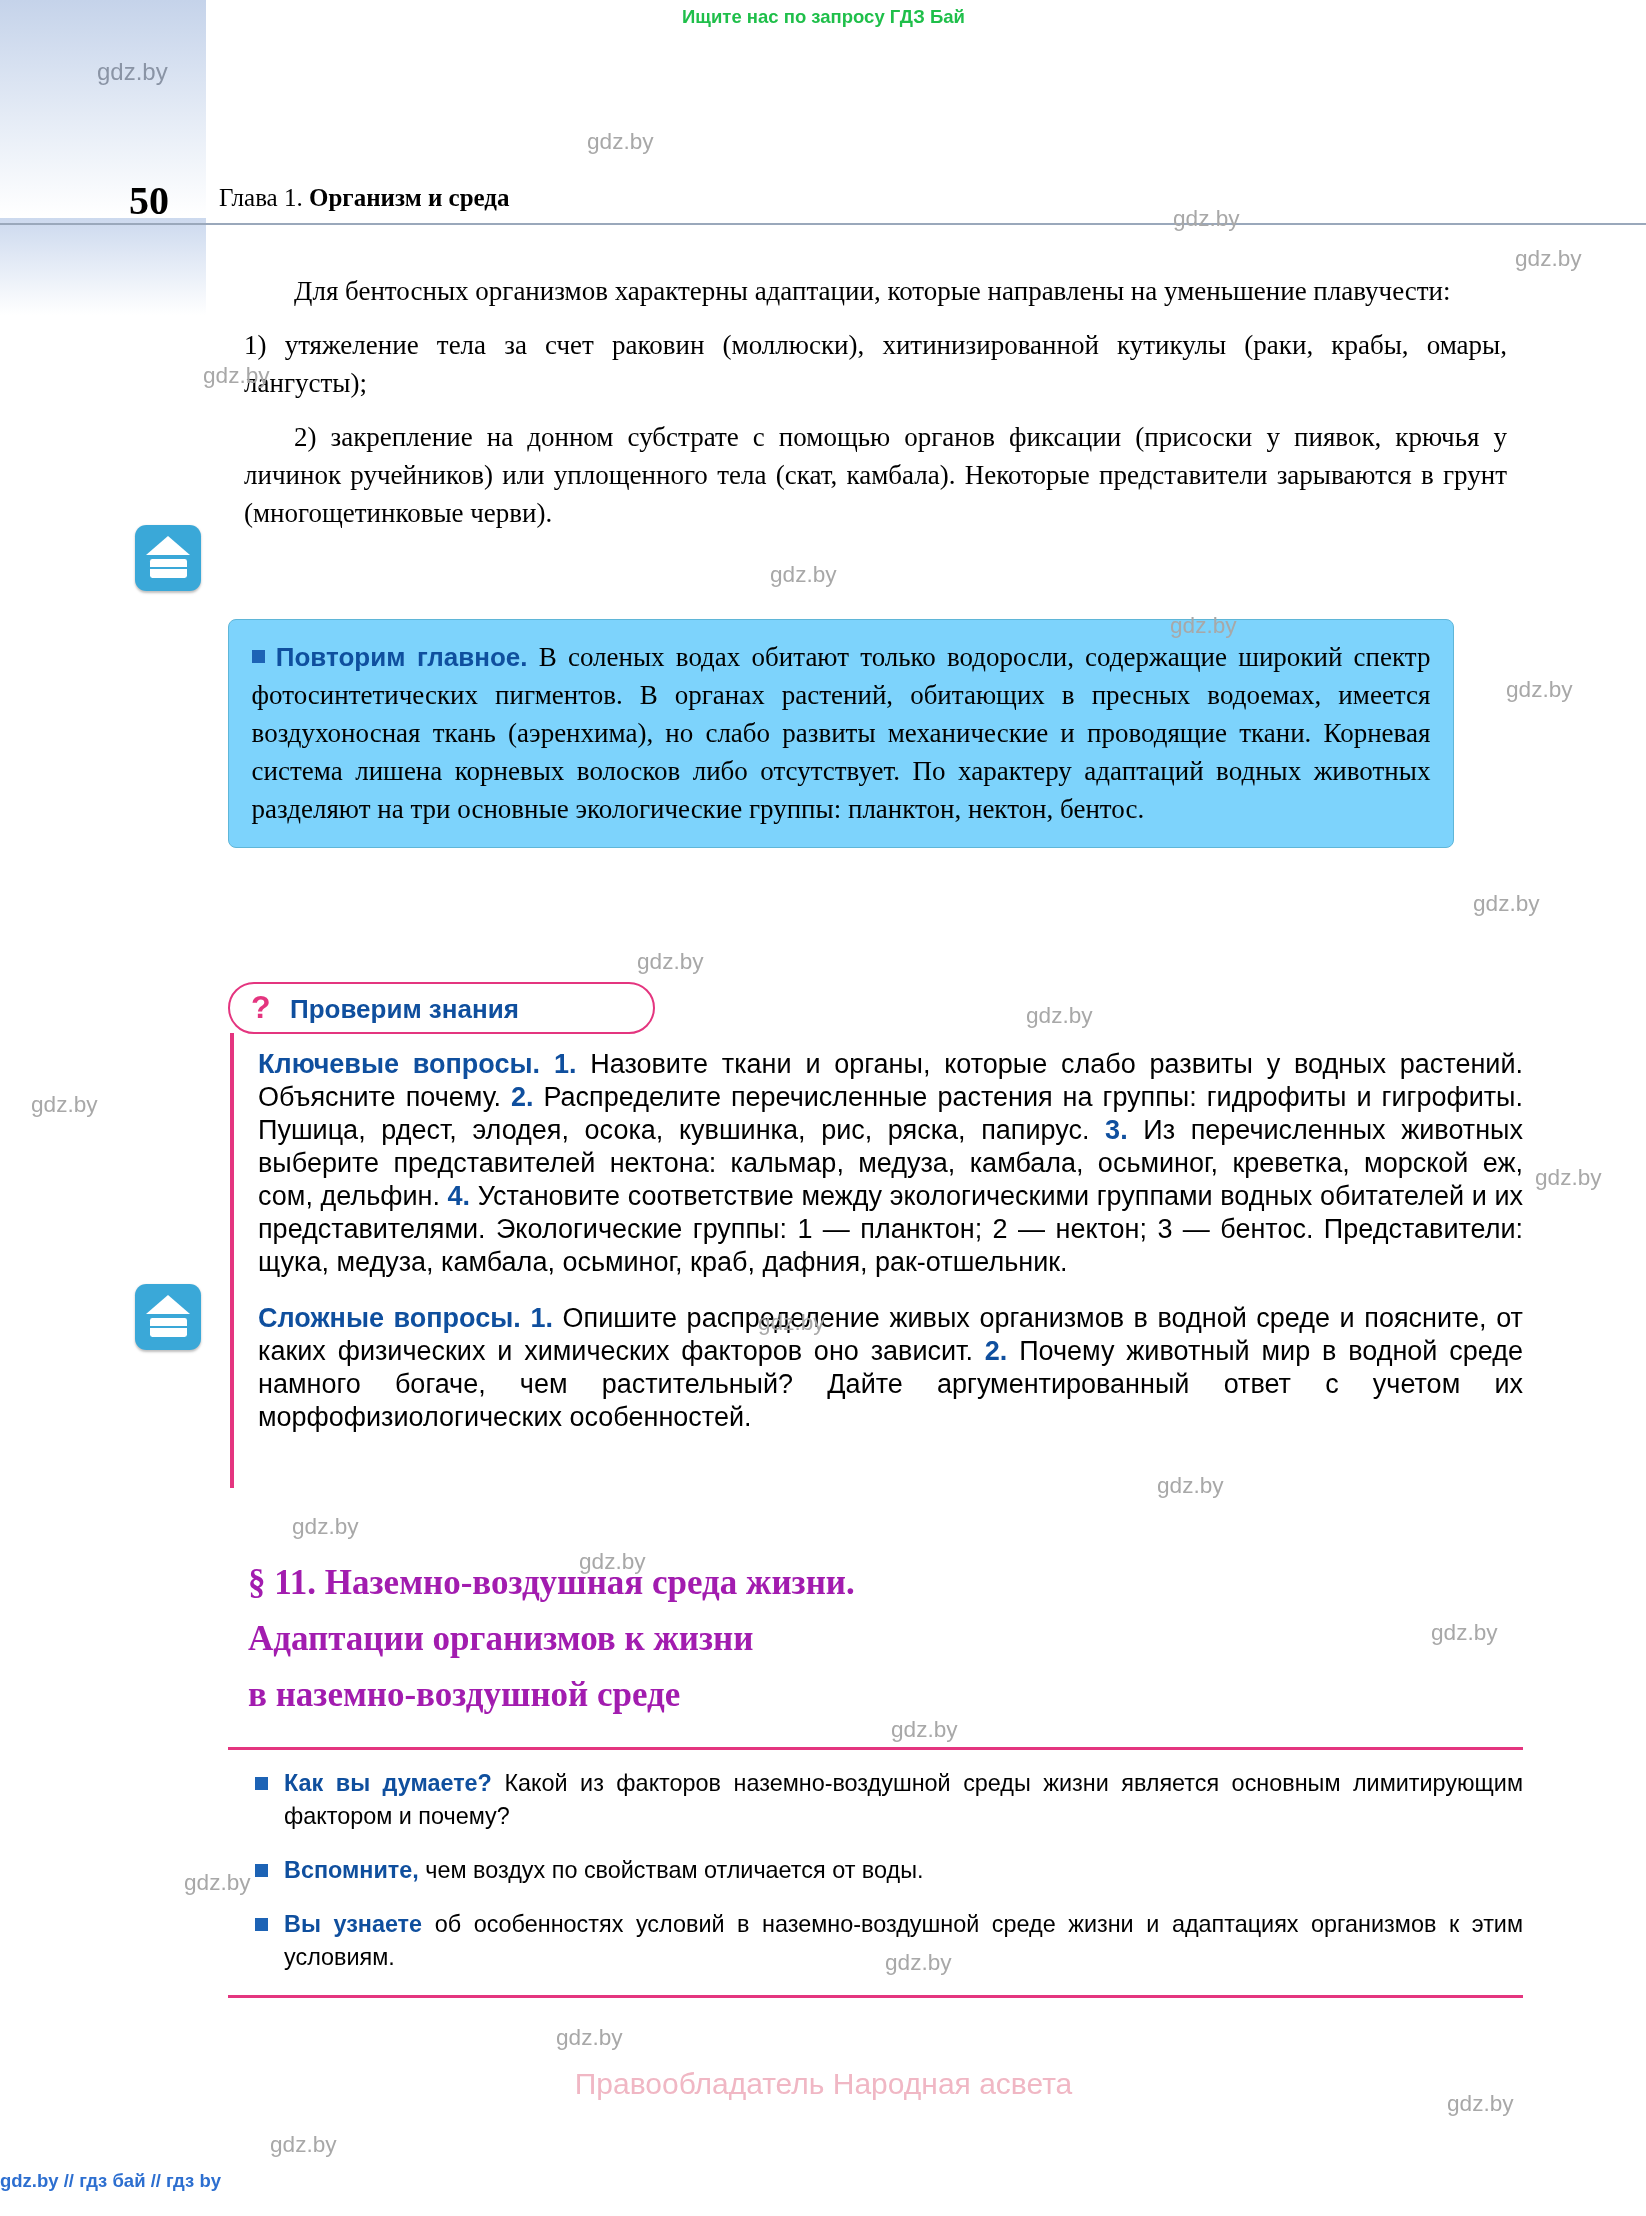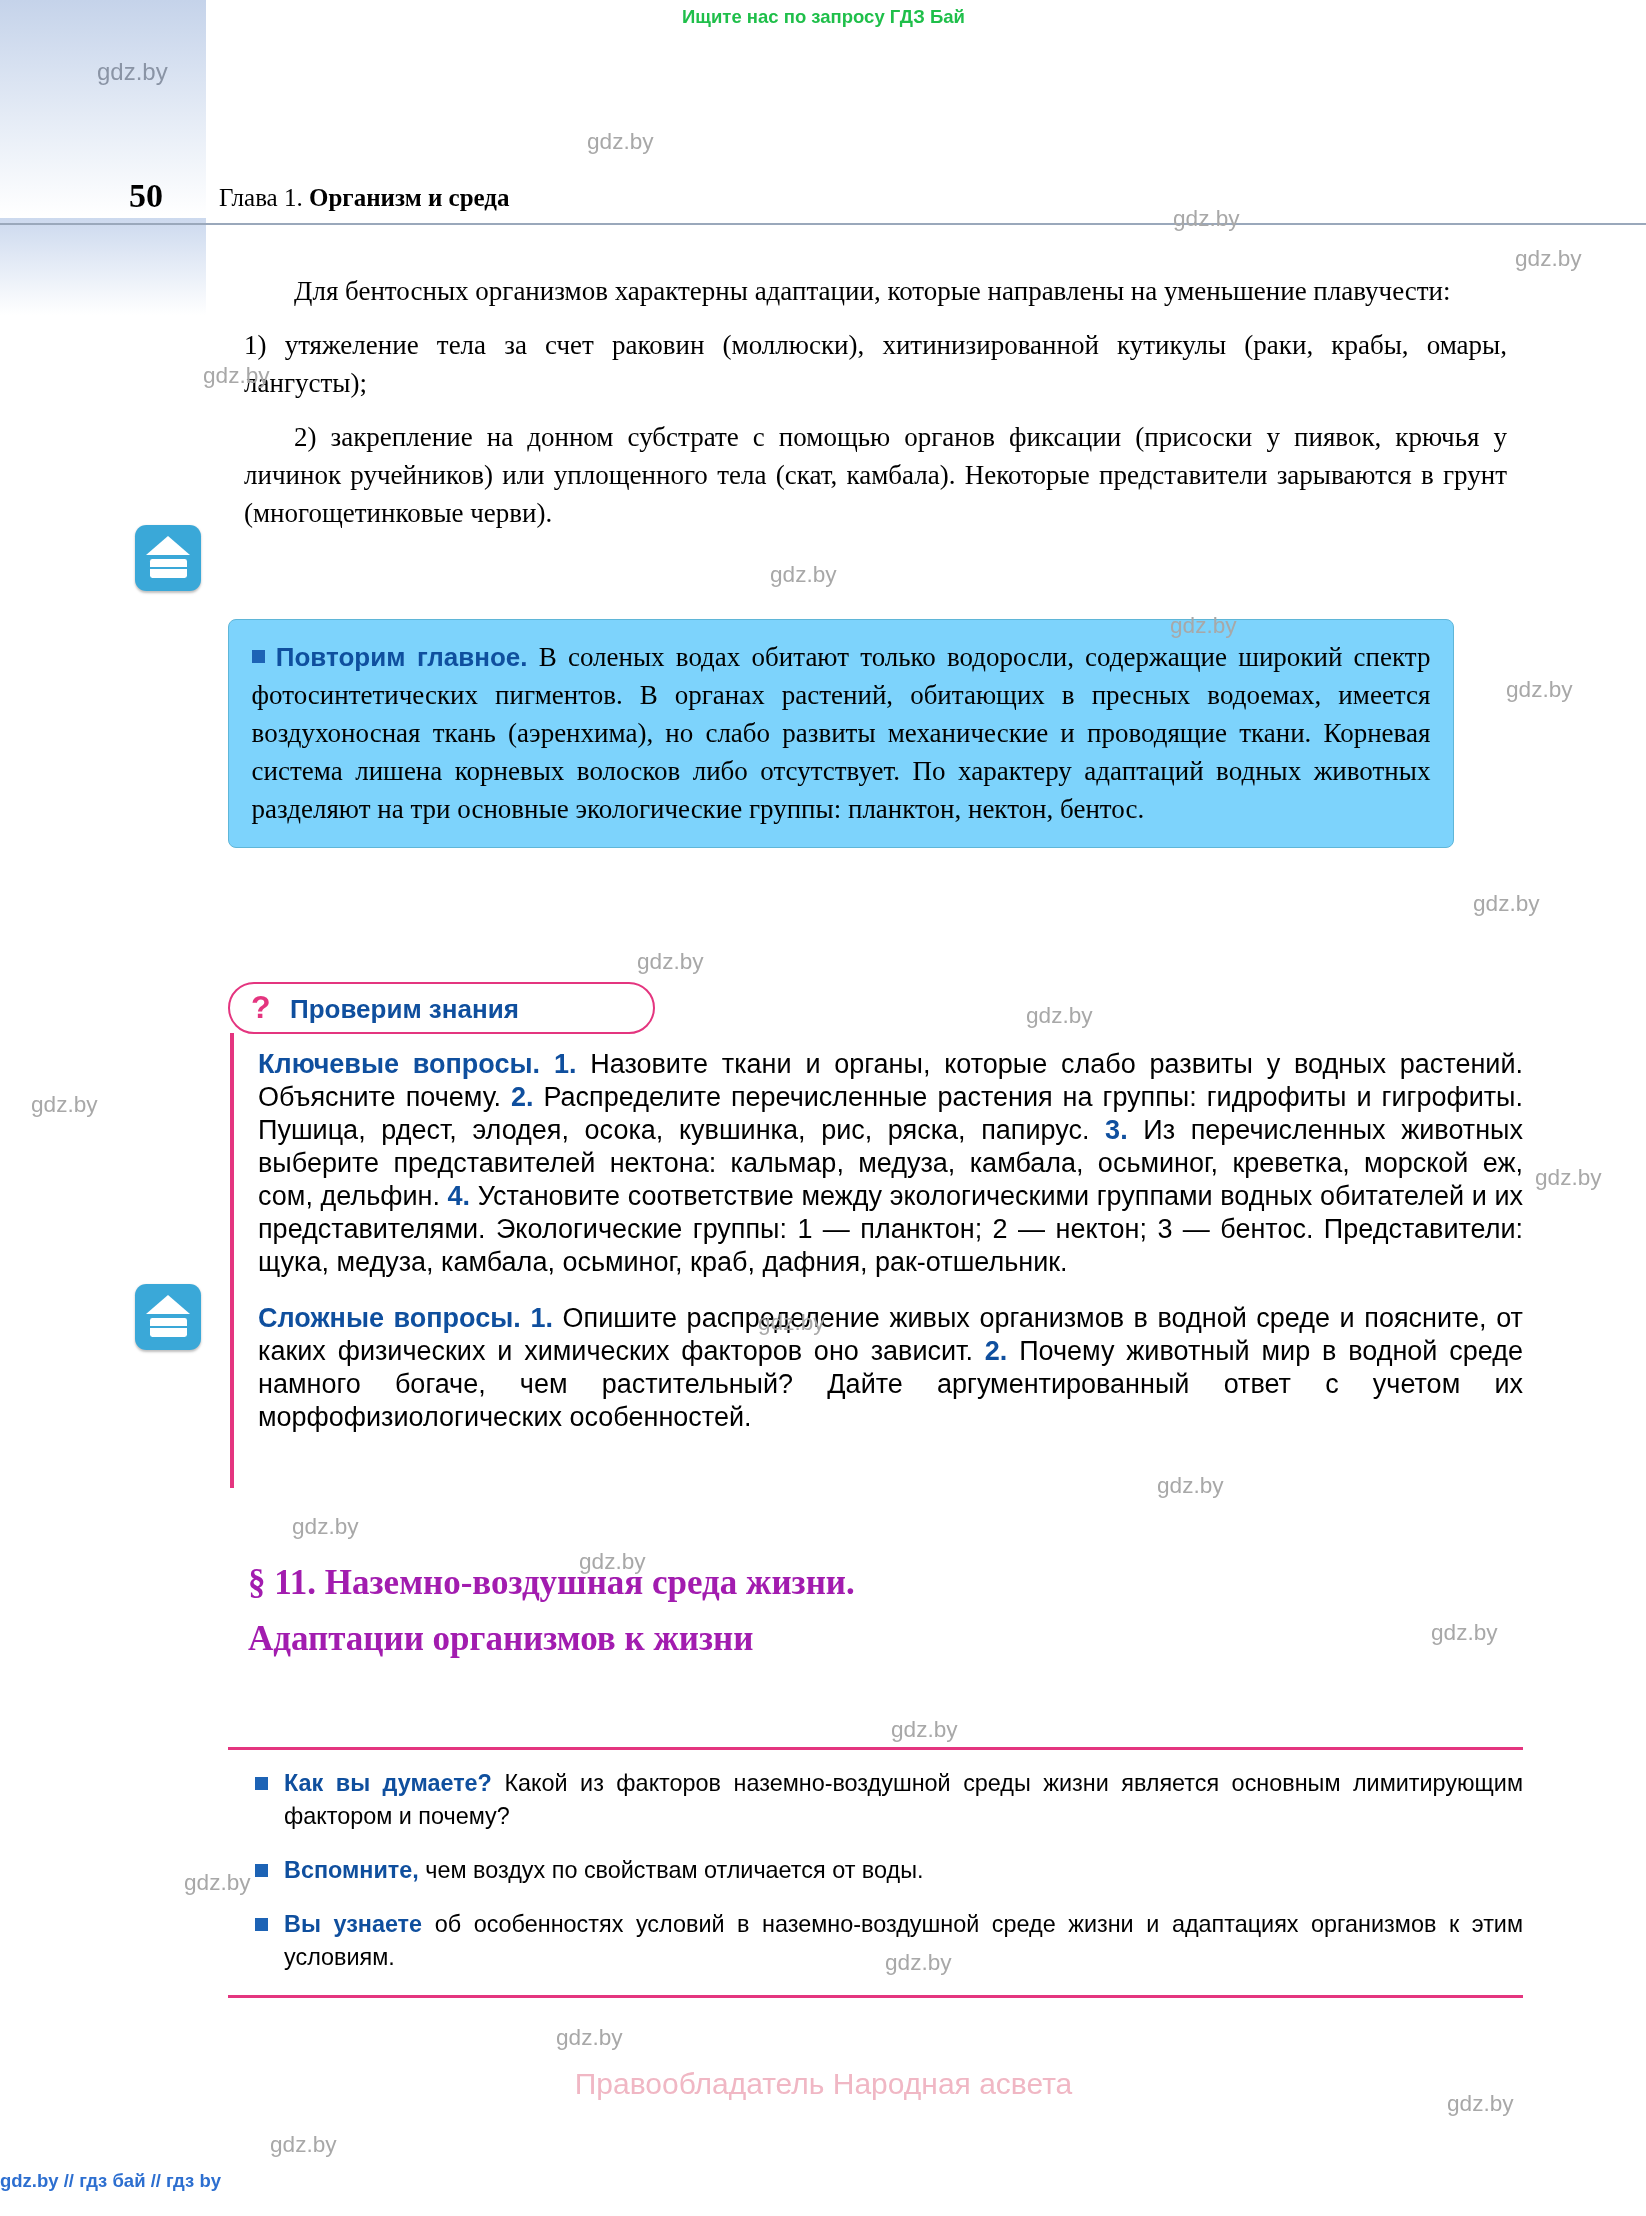--- a/index.html
+++ b/index.html
@@ -45,21 +45,21 @@
     height: 97px;
     background: linear-gradient(180deg, #ccd9ee 0%, #ffffff 100%);
   }
 
   
   .page-number {
     position: absolute;
     left: 129px;
     top: 177px;
     font-family: "Liberation Serif", serif;
-    font-size: 34px;
+    font-size: 40px;
     font-weight: bold;
     color: #000;
   }
   .chapter-line {
     position: absolute;
     left: 219px;
     top: 184px;
     font-family: "Liberation Serif", serif;
     font-size: 25px;
     color: #000;
@@ -348,20 +348,21 @@
   <div class="gap"></div>
   <p>
     <span class="grp">Сложные вопросы.</span>
     <span class="num">1.</span><span> Опишите распределение живых организмов в водной среде и поясните, от каких физических и химических факторов оно зависит. </span><span class="num">2.</span><span> Почему животный мир в водной среде намного богаче, чем растительный? Дайте аргументированный ответ с учетом их морфофизиологических особенностей.</span>
   </p>
 </div>
 
 <div class="par-title">
   <div>§ 11. Наземно-воздушная среда жизни.</div>
   <div>Адаптации организмов к жизни</div>
+  <div>в наземно-воздушной среде</div>
 </div>
 <div class="rule-pink-top"></div>
 
 <div class="bullets">
   <div class="row">
     <span class="marker"></span>
     <span class="lead">Как вы думаете?</span><span> Какой из факторов наземно-воздушной среды жизни является основным лимитирующим фактором и почему?</span>
   </div>
   <div class="row">
     <span class="marker"></span>

